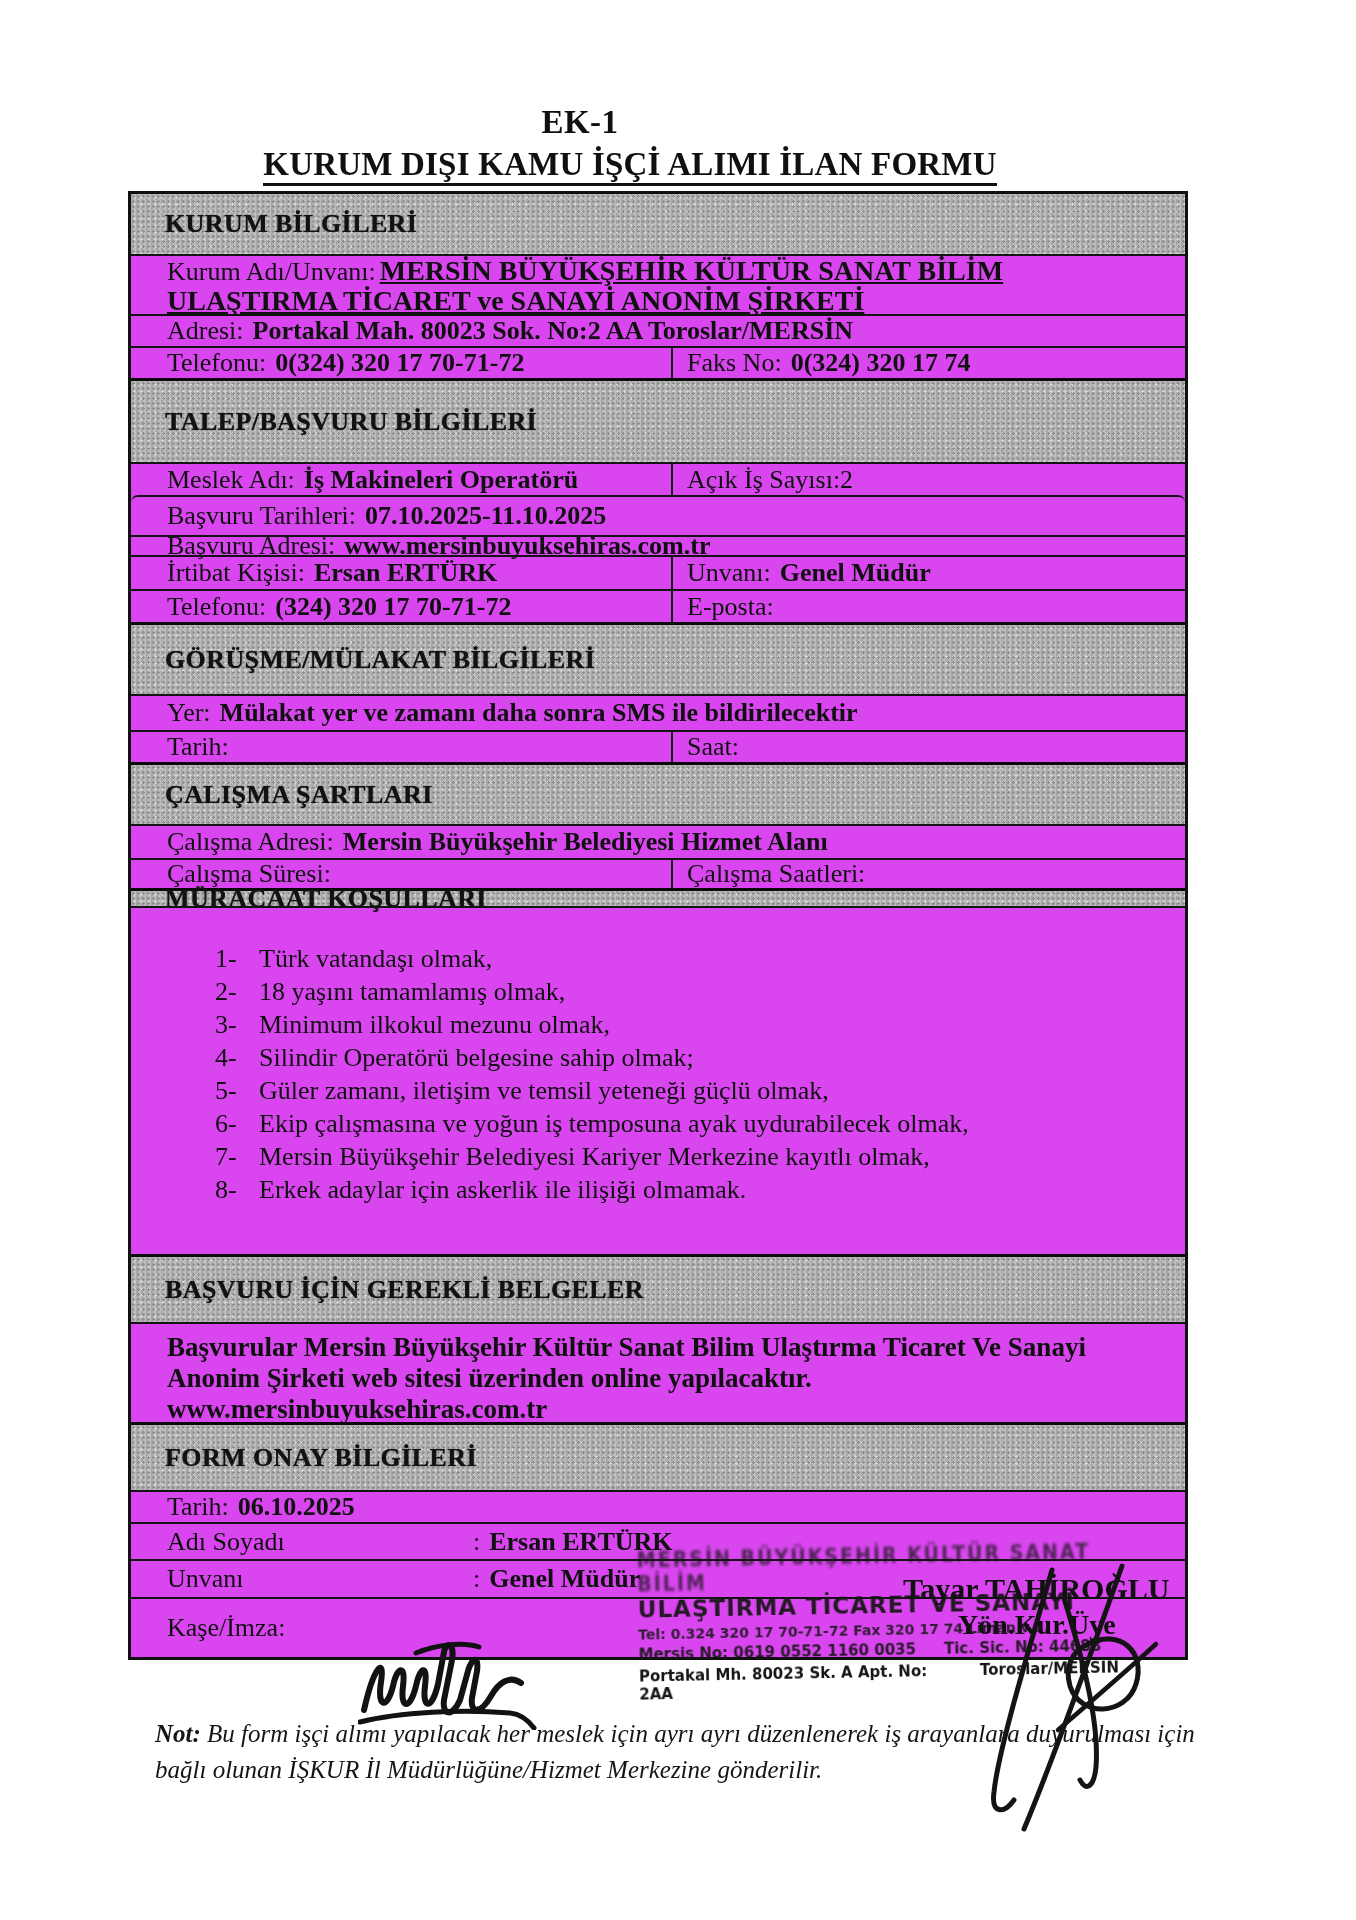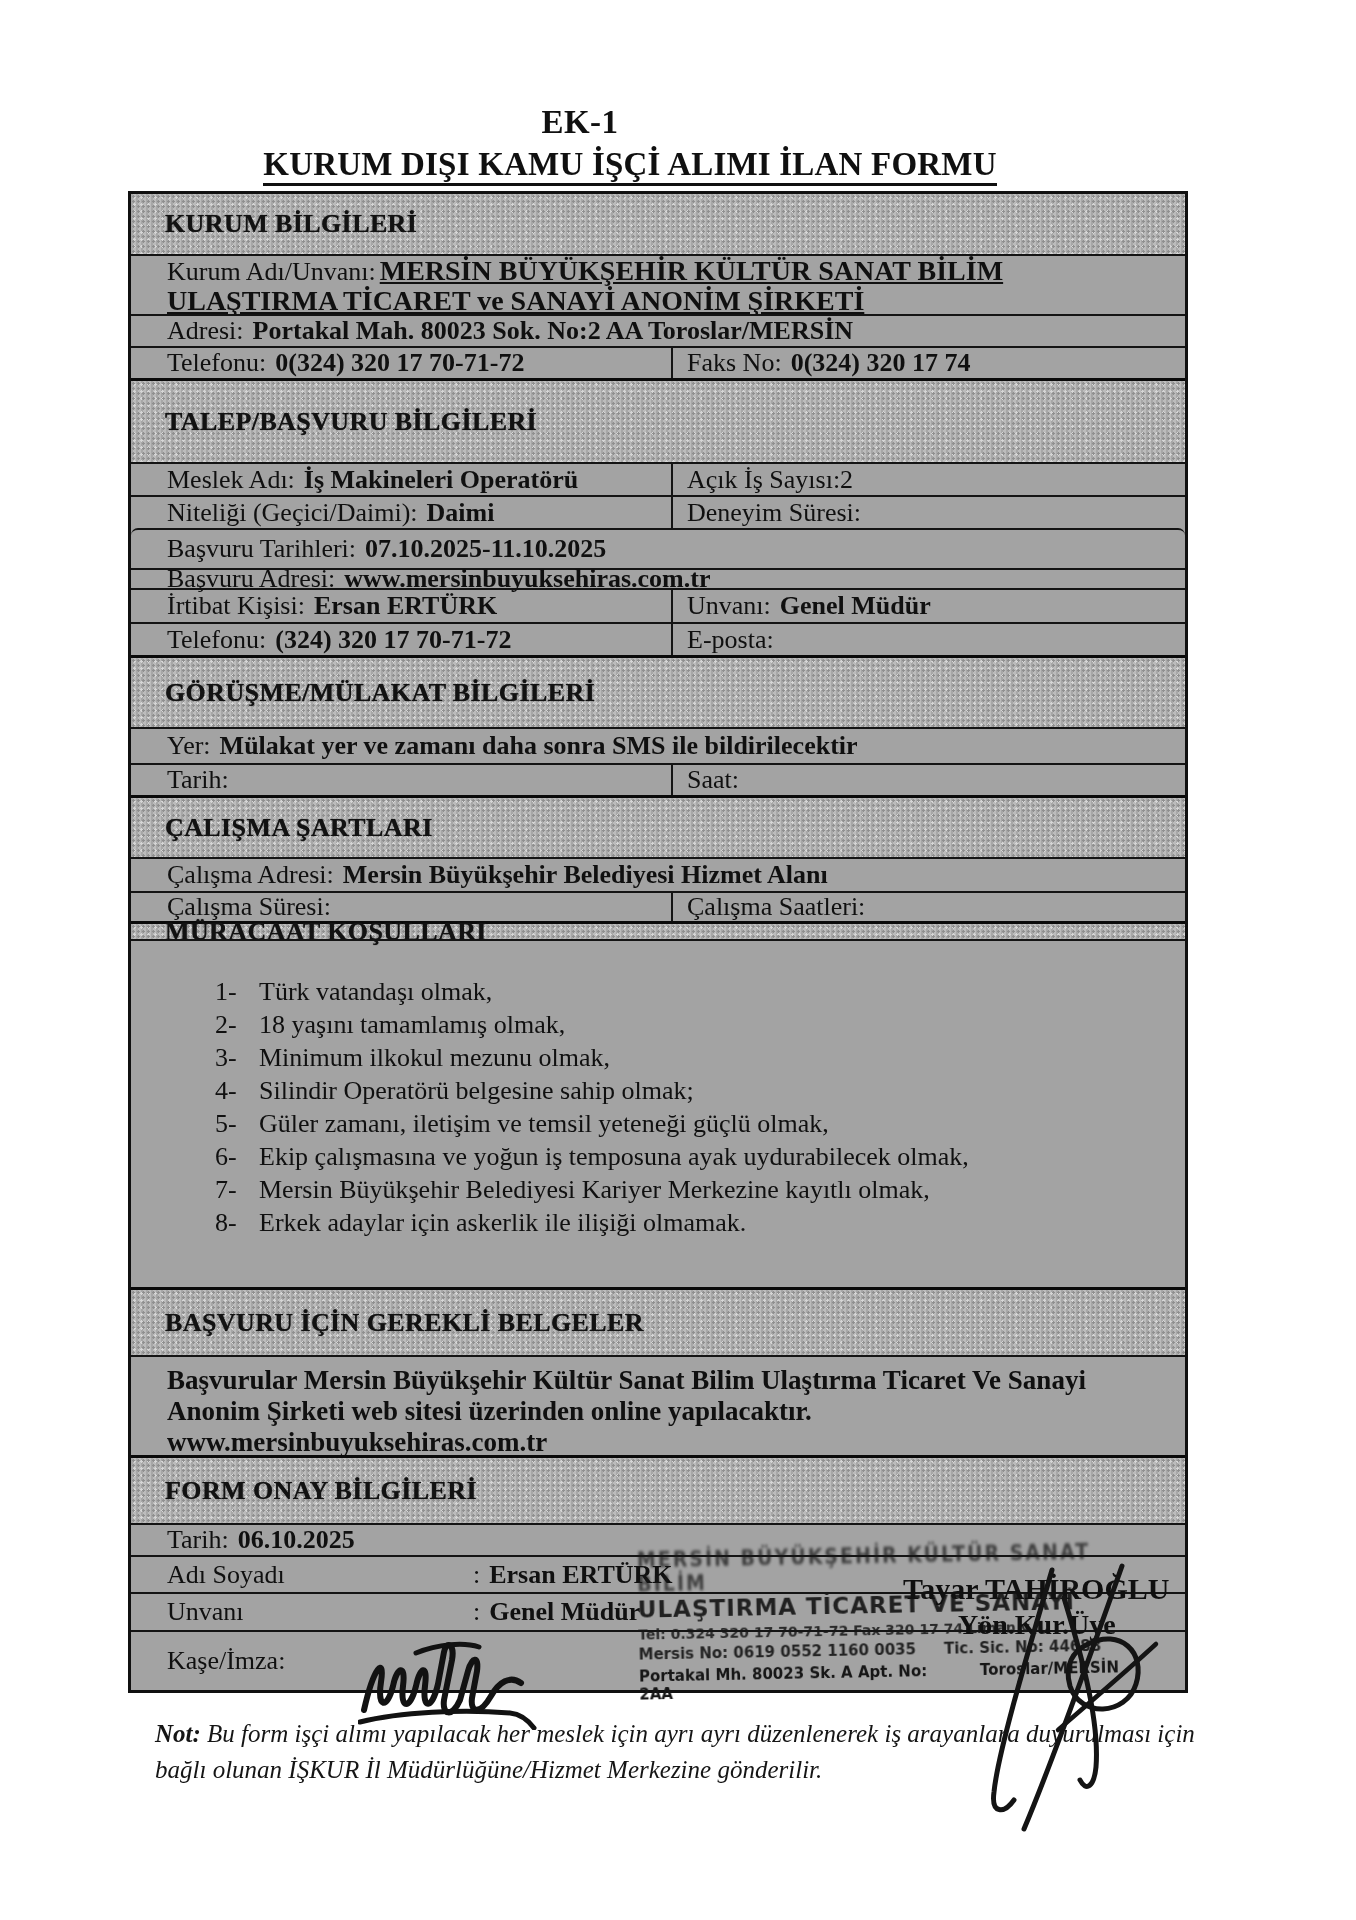--- a/index.html
+++ b/index.html
@@ -13,21 +13,21 @@
     position:absolute;top:88px;left:0;width:1160px;text-align:center;
     font-size:33px;font-weight:bold;letter-spacing:.5px;margin-top:16px;
   }
   .doc-title{
     position:absolute;top:146px;left:0;width:1260px;text-align:center;
     font-size:33px;font-weight:bold;letter-spacing:.2px;
   }
   .doc-title span{border-bottom:3px solid #101010;padding-bottom:1px;}
   .form-table{
     position:absolute;left:128px;top:191px;width:1060px;
-    border:3px solid #101010;box-sizing:border-box;background:#a3a3a3;
+    border:3px solid #101010;box-sizing:border-box;background:#d946ef;
   }
   .trow{
     position:relative;box-sizing:border-box;border-top:2px solid #141414;
     display:flex;align-items:center;padding-left:36px;
     font-size:26px;white-space:nowrap;
   }
   .band{
     position:relative;box-sizing:border-box;border-top:3px solid #0a0a0a;
     display:flex;align-items:center;padding-left:34px;
     font-size:26px;font-weight:bold;letter-spacing:.4px;
@@ -122,29 +122,20 @@
     <div class="trow" style="height:33px;padding-left:0;">
       <div class="cell-l" style="padding-left:36px;">
         <span class="lbl">Meslek Adı:</span>
         <span class="val">İş Makineleri Operatörü</span>
       </div>
       <div class="cell-r">
         <span class="lbl">Açık İş Sayısı:</span>
         <span class="lbl nogap">2</span>
       </div>
     </div>
-    <div class="trow" style="height:33px;padding-left:0;">
-      <div class="cell-l" style="padding-left:36px;">
-        <span class="lbl">Niteliği (Geçici/Daimi):</span>
-        <span class="val">Daimi</span>
-      </div>
-      <div class="cell-r">
-        <span class="lbl">Deneyim Süresi:</span>
-      </div>
-    </div>
     <div class="trow" style="height:40px;border-radius:7px;">
       <span class="lbl">Başvuru Tarihleri:</span>
       <span class="val">07.10.2025-11.10.2025</span>
     </div>
     <div class="trow" style="height:20px;">
       <span class="lbl">Başvuru Adresi:</span>
       <span class="val">www.mersinbuyuksehiras.com.tr</span>
     </div>
     <div class="trow" style="height:34px;padding-left:0;">
       <div class="cell-l" style="padding-left:36px;">

